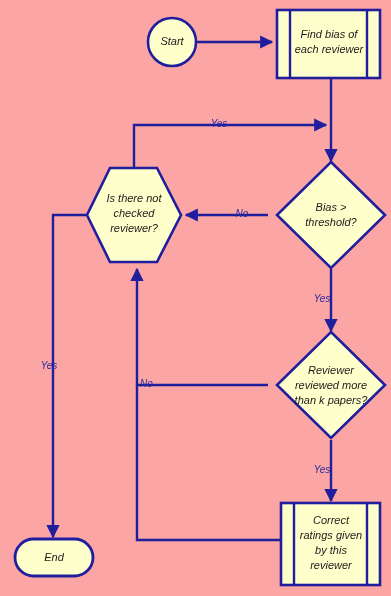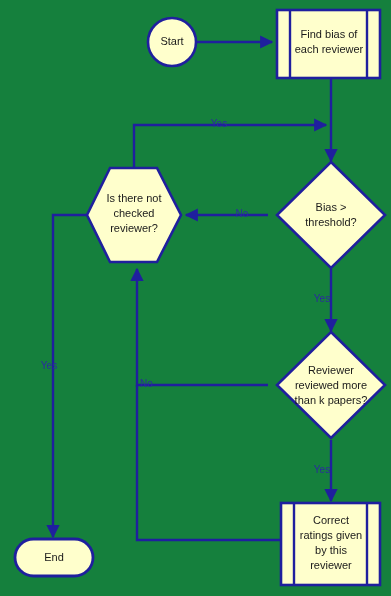--- a/index.html
+++ b/index.html
@@ -10,21 +10,22 @@
   body {
     width: 391px;
     height: 596px;
     font-family: "Liberation Sans", sans-serif;
     overflow: hidden;
   }
   #flowchart-root {
     position: relative;
     width: 391px;
     height: 596px;
-    background: #15803d;
+    background: #fca5a5;
+    font-style: italic;
   }
   #flow-svg {
     position: absolute;
     top: 0;
     left: 0;
     width: 391px;
     height: 596px;
   }
   .node-text {
     font-family: "Liberation Sans", sans-serif;

